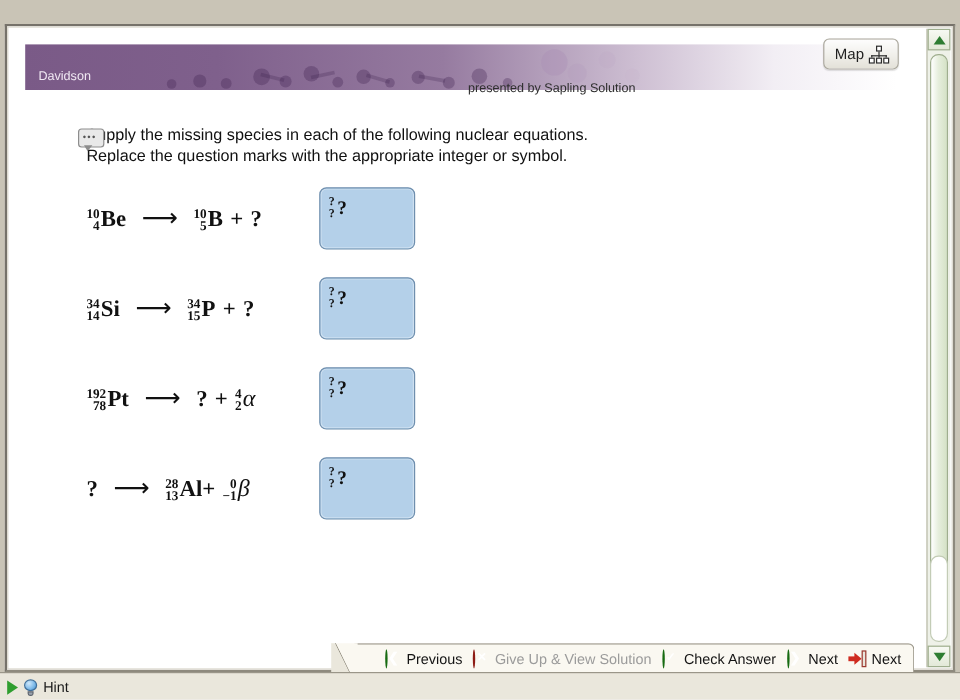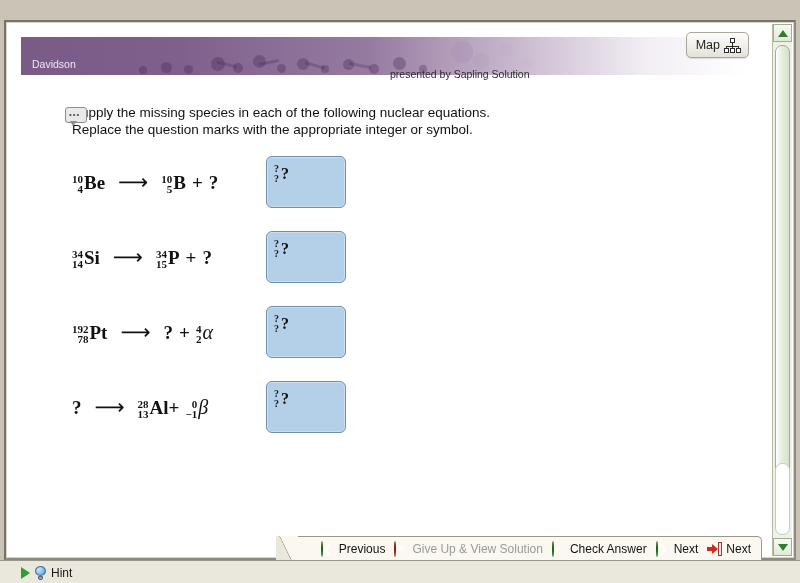--- a/index.html
+++ b/index.html
@@ -247,21 +247,20 @@
     width: 800px; height: 23px;
     background: #eae7dc;
     border-top: 1px solid #9a9689;
     box-sizing: border-box;
   }
   .hint-btn {
     position: absolute; left: 6px; top: 2px;
     height: 19px; display: flex; align-items: center; gap: 5px;
     font-size: 12px; color: #1a1a1a;
     cursor: pointer;
-    margin-left: 15px;
   }
   .hint-tri {
     width: 0; height: 0;
     border-top: 6px solid transparent;
     border-bottom: 6px solid transparent;
     border-left: 9px solid #2f9e2f;
   }
   .bulb {
     position: relative; width: 11px; height: 14px;
   }

